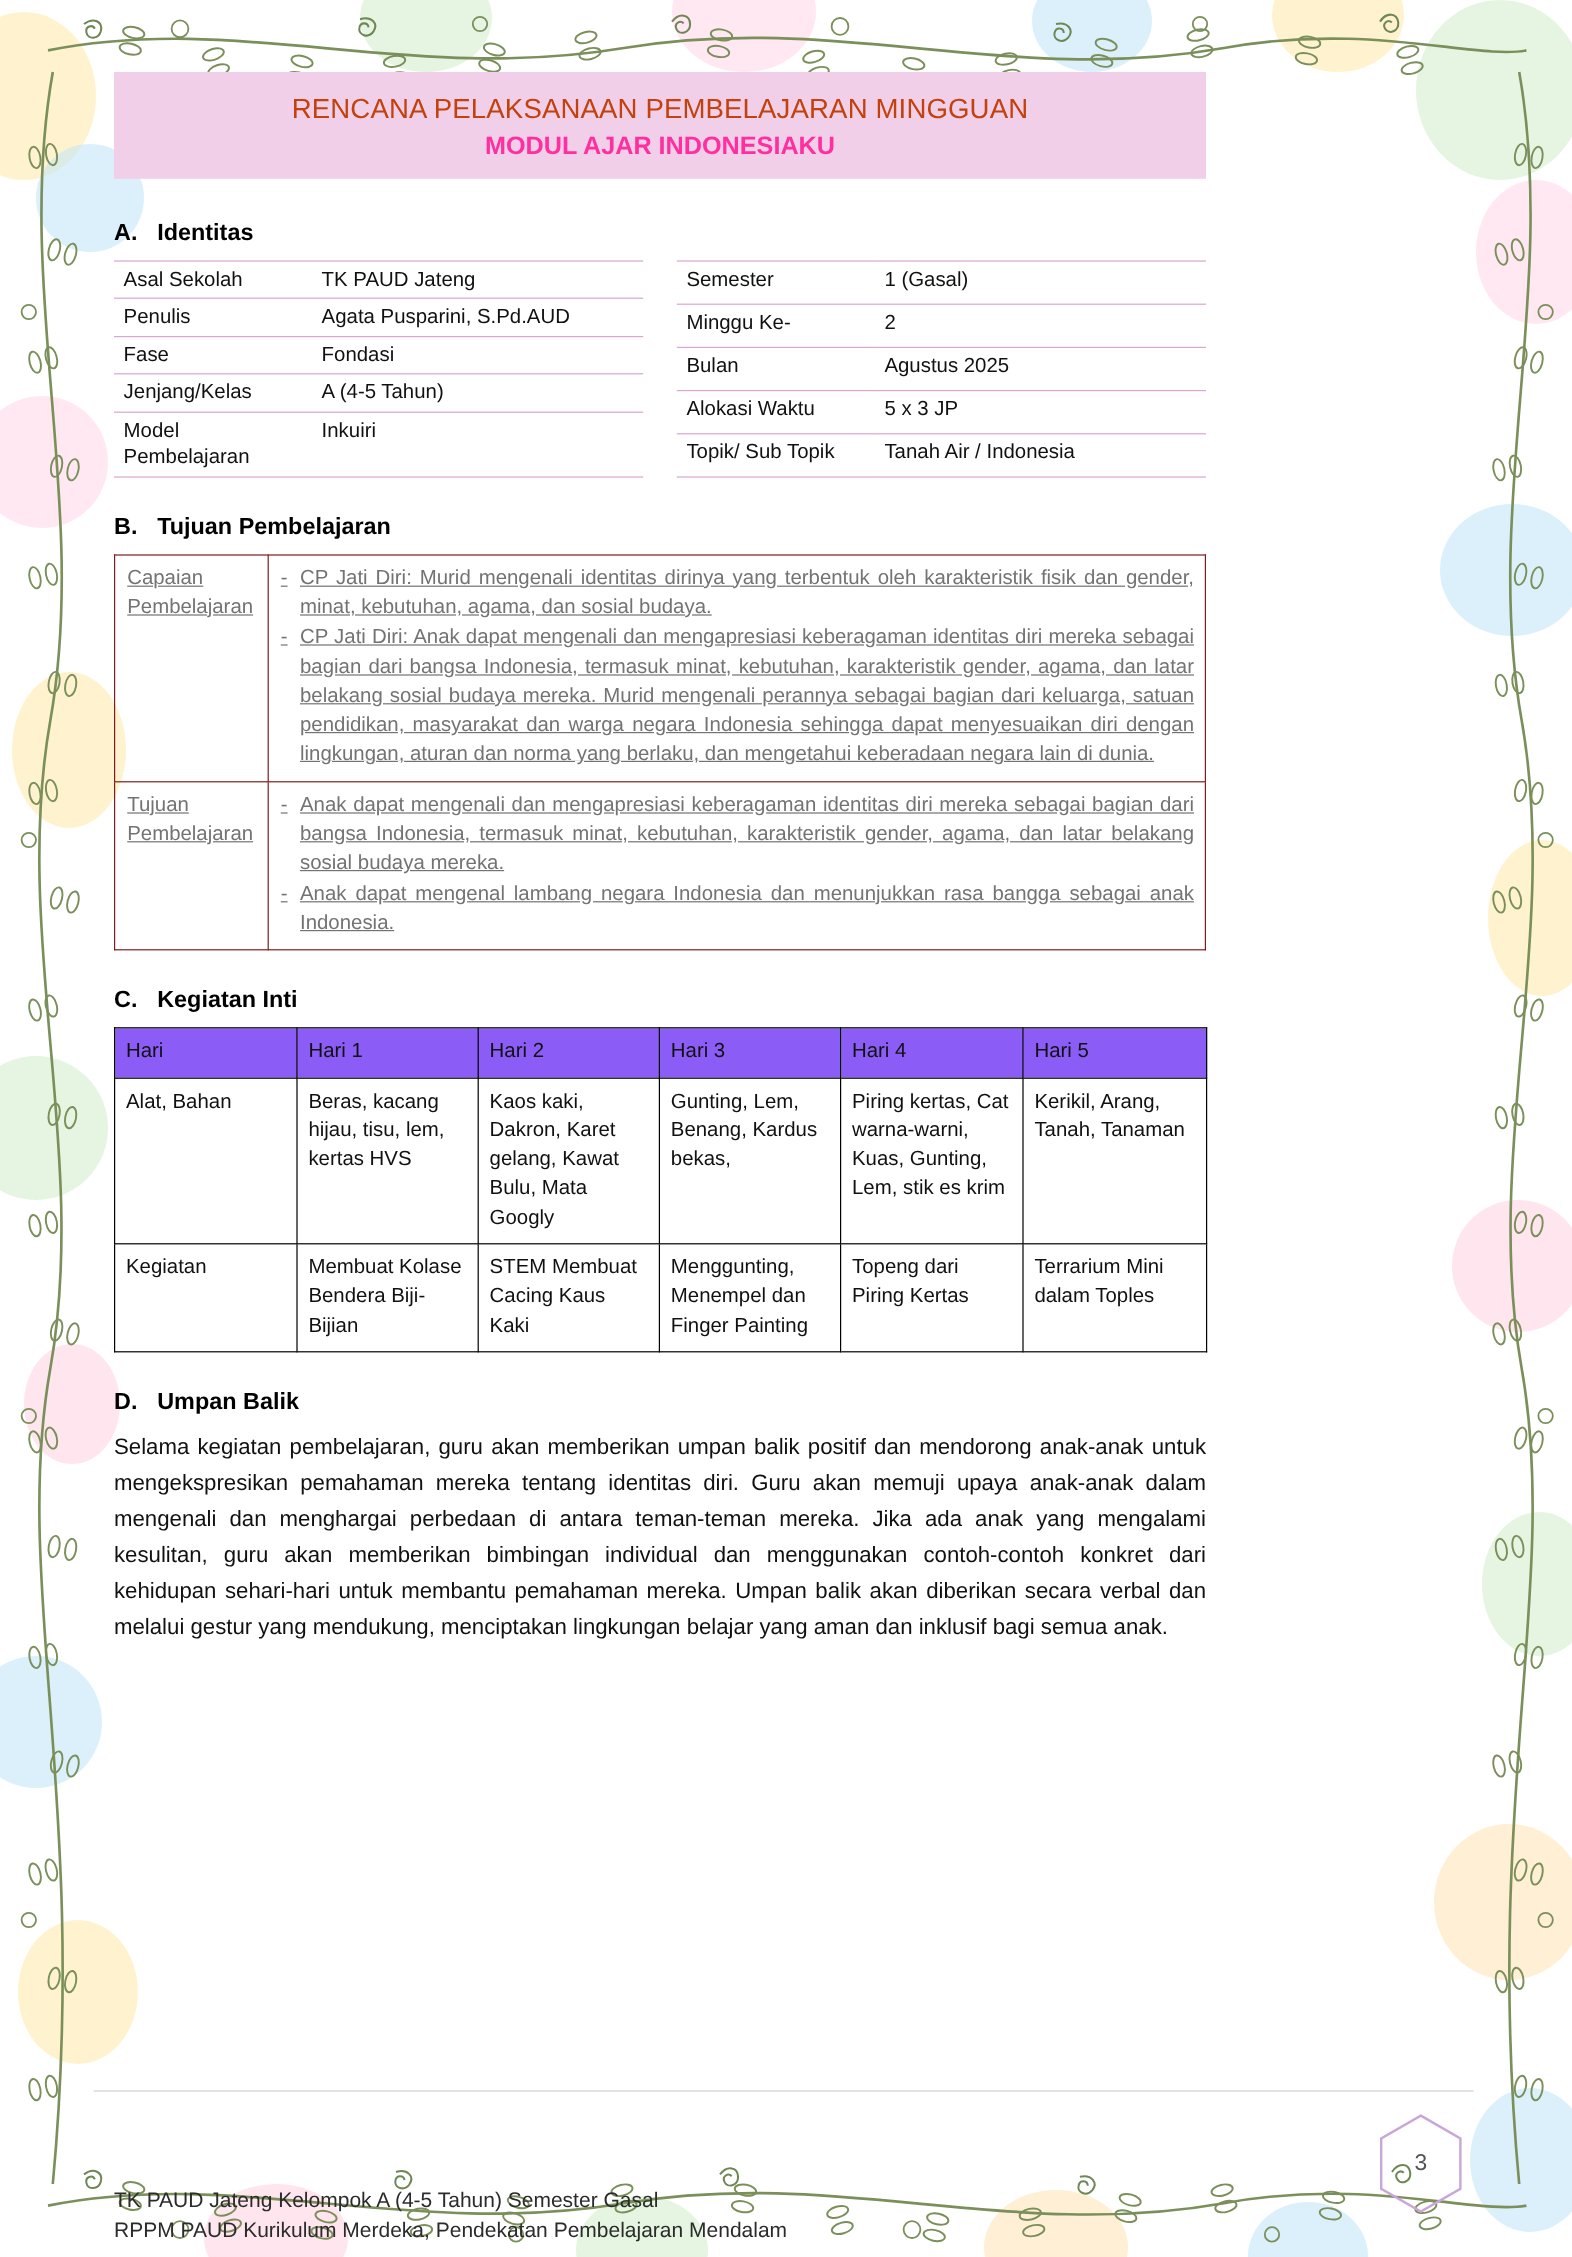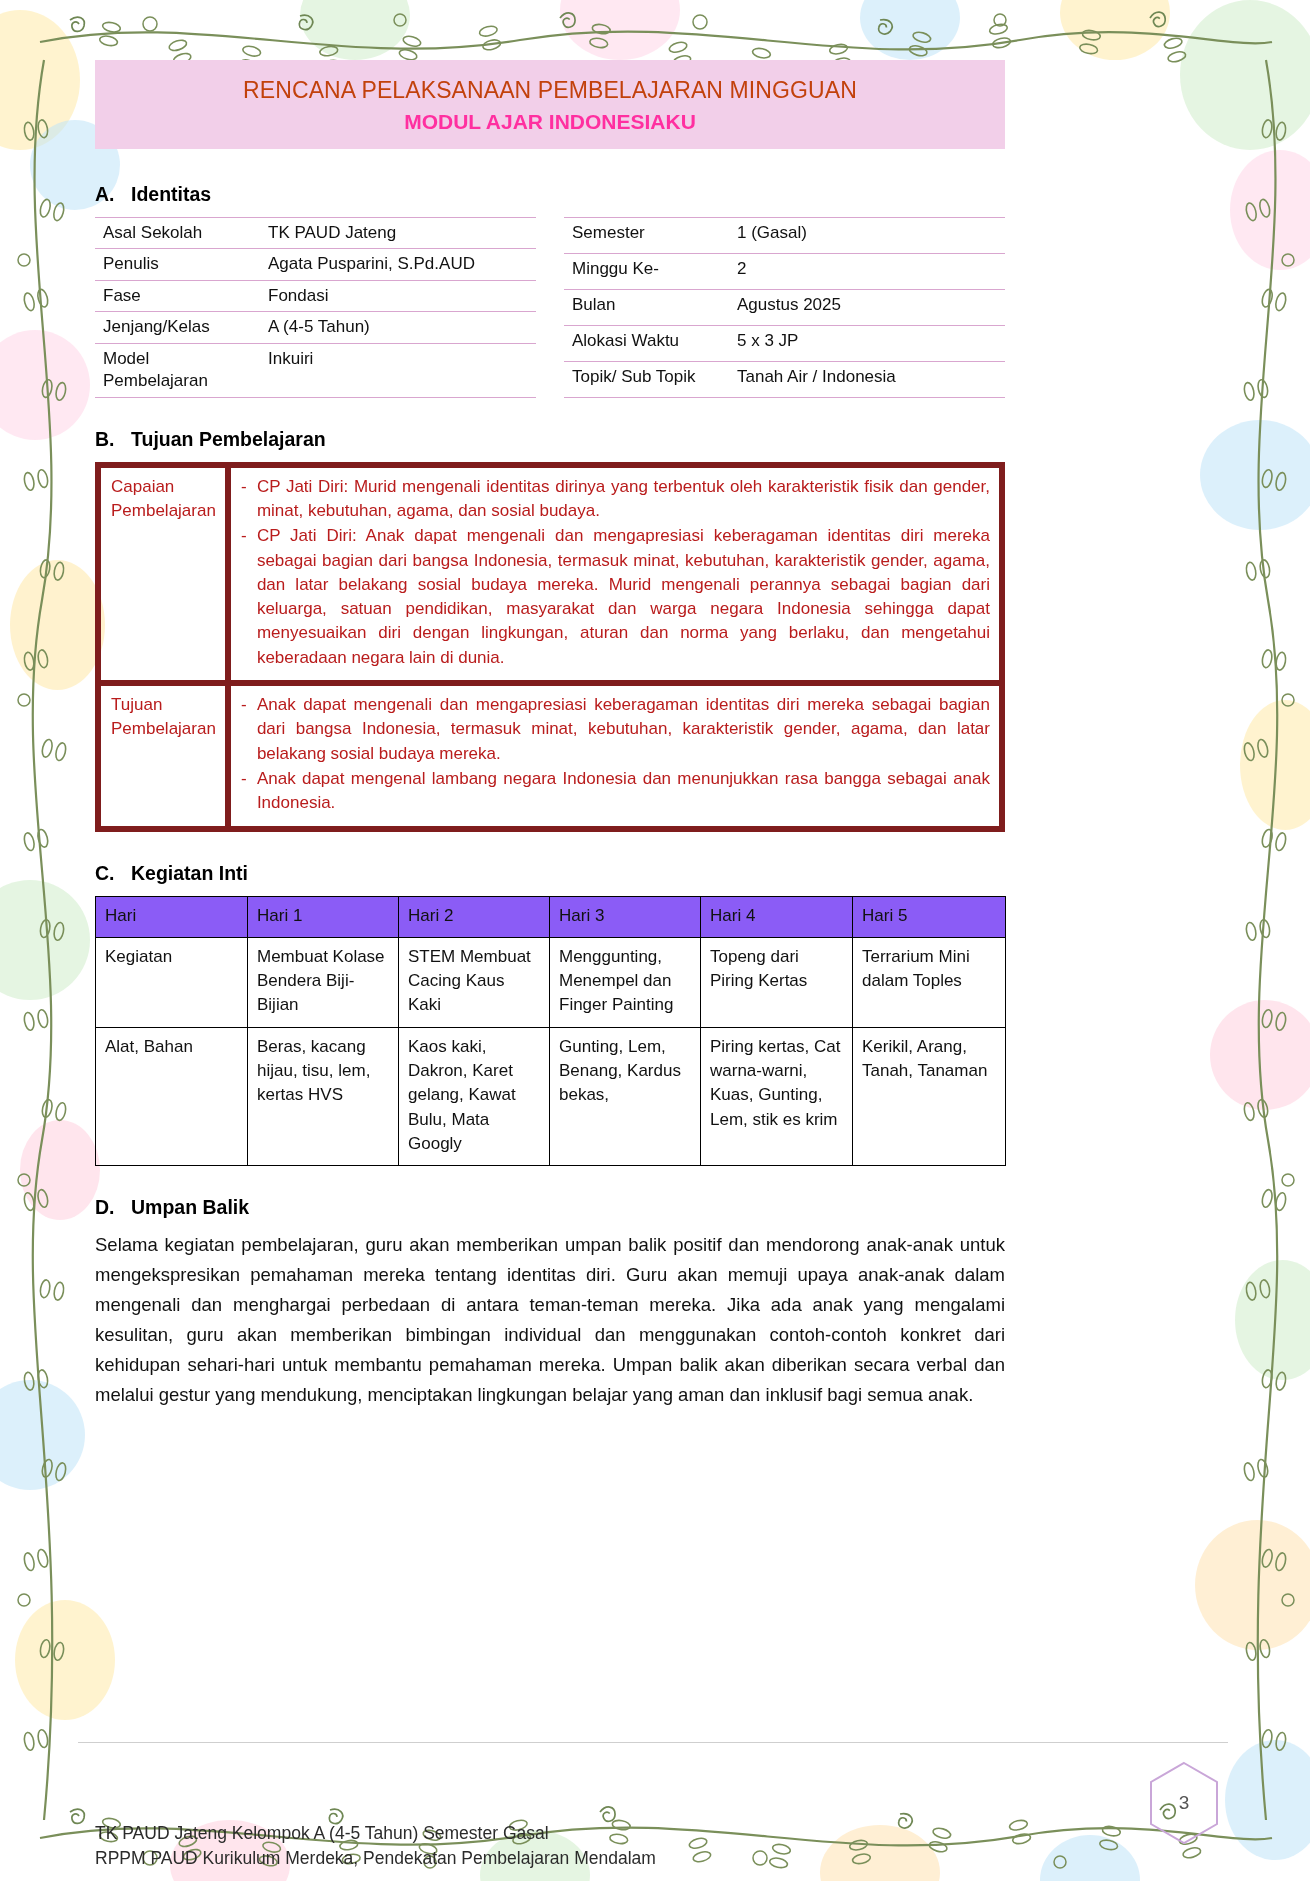--- a/index.html
+++ b/index.html
@@ -97,25 +97,26 @@
   }
   .id-table td.k { width: 165px; }
 
   
   .goal-table {
     width: 910px;
     border-collapse: collapse;
     font-size: 17px;
   }
   .goal-table td {
-    border: 6px solid #7f1d1d;
+    border: 1px solid #7f1d1d;
     padding: 7px 9px 9px 10px;
     vertical-align: top;
     line-height: 1.43;
-    color: #b91c1c;
+    color: #737373;
+    text-decoration: underline;
   }
   .goal-table td.label { width: 128px; }
   .goal-table ul {
     margin: 0; padding: 0; list-style: none;
   }
   .goal-table li {
     display: flex;
     text-align: justify;
     margin-bottom: 1px;
   }
@@ -484,35 +485,35 @@
           <th>Hari</th>
           <th>Hari 1</th>
           <th>Hari 2</th>
           <th>Hari 3</th>
           <th>Hari 4</th>
           <th>Hari 5</th>
         </tr>
       </thead>
       <tbody>
         <tr>
+          <td>Alat, Bahan</td>
+          <td>Beras, kacang hijau, tisu, lem, kertas HVS</td>
+          <td>Kaos kaki, Dakron, Karet gelang, Kawat Bulu, Mata Googly</td>
+          <td>Gunting, Lem, Benang, Kardus bekas,</td>
+          <td>Piring kertas, Cat warna-warni, Kuas, Gunting, Lem, stik es krim</td>
+          <td>Kerikil, Arang, Tanah, Tanaman</td>
+        </tr>
+        <tr>
           <td>Kegiatan</td>
           <td>Membuat Kolase Bendera Biji-Bijian</td>
           <td>STEM Membuat Cacing Kaus Kaki</td>
           <td>Menggunting, Menempel dan Finger Painting</td>
           <td>Topeng dari Piring Kertas</td>
           <td>Terrarium Mini dalam Toples</td>
         </tr>
-        <tr>
-          <td>Alat, Bahan</td>
-          <td>Beras, kacang hijau, tisu, lem, kertas HVS</td>
-          <td>Kaos kaki, Dakron, Karet gelang, Kawat Bulu, Mata Googly</td>
-          <td>Gunting, Lem, Benang, Kardus bekas,</td>
-          <td>Piring kertas, Cat warna-warni, Kuas, Gunting, Lem, stik es krim</td>
-          <td>Kerikil, Arang, Tanah, Tanaman</td>
-        </tr>
       </tbody>
     </table>
 
     <div class="sec-gap"></div>
 
     <div class="section-head">
       <span class="letter">D.</span>
       <span>Umpan Balik</span>
     </div>
 

